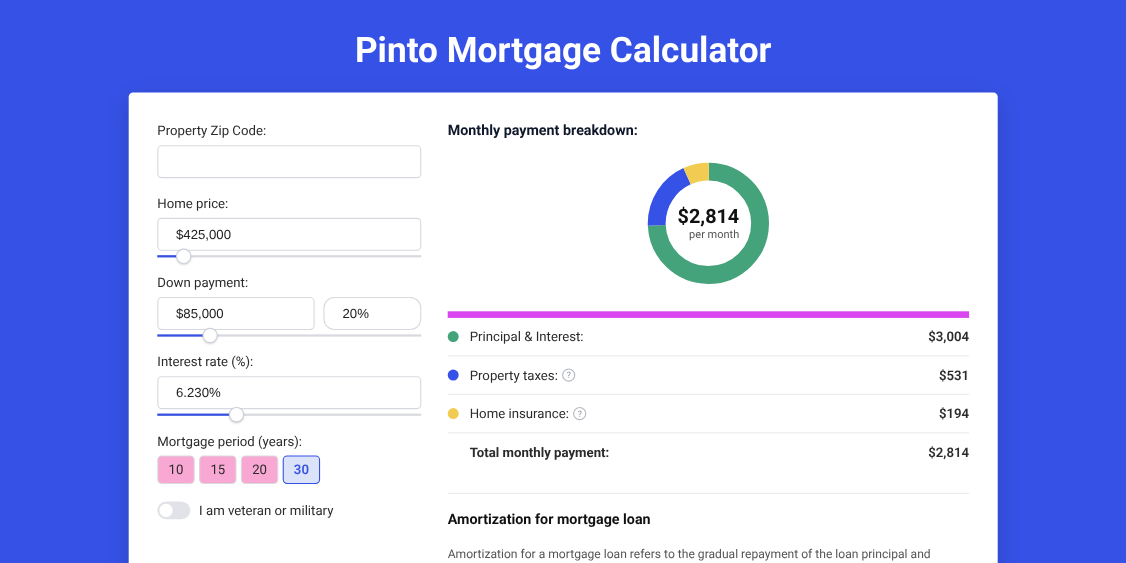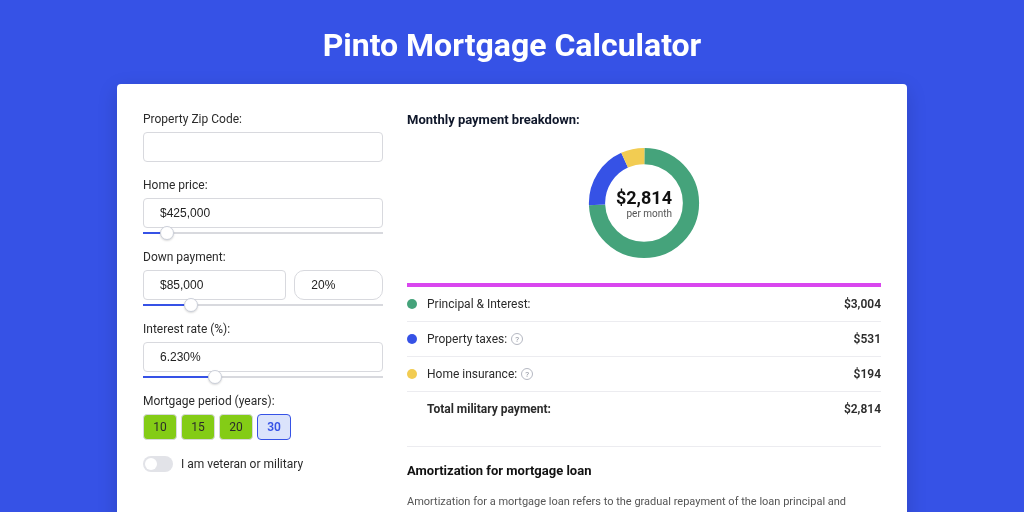--- a/index.html
+++ b/index.html
@@ -70,21 +70,21 @@
     border: 1px solid #ccd0da;
     border-radius: 50%;
     box-shadow: 0 1px 2px rgba(0,0,0,0.15);
   }
   .period-row { display: flex; gap: 4px; }
   .period-btn {
     width: 34px; height: 26px;
     border: 1px solid #d8d9de;
     border-radius: 4px;
     font-size: 12px;
-    background: #84cc16;
+    background: #f9a8d4;
     color: #2b2b2b;
     display: flex;
     align-items: center;
     justify-content: center;
     cursor: pointer;
   }
   .period-btn.active {
     background: #dbe3fb;
     border-color: #3652e6;
     color: #3652e6;
@@ -129,21 +129,21 @@
   .donut svg { width: 124px; height: 124px; }
   .donut-center {
     position: absolute;
     left: 50%; top: 50%;
     transform: translate(-50%, -50%);
     text-align: center;
   }
   .donut-amount { font-size: 18px; font-weight: 700; color: #111; }
   .donut-sub { font-size: 10px; color: #555; text-align: right; }
 
-  .legend { border-top: 4px solid #d946ef; }
+  .legend { border-top: 6px solid #d946ef; }
   .legend-row {
     display: flex;
     align-items: center;
     border-bottom: 1px solid #ececf0;
     padding: 10px 0;
     font-size: 12px;
     color: #2b2b2b;
   }
   .legend-row.total { font-weight: 700; border-bottom: none; }
   .legend-dot {
@@ -281,21 +281,21 @@
         <div class="legend-row">
           <span class="legend-dot" style="background: rgb(242, 204, 82);"></span>
           <span class="legend-label">
             <span>Home insurance:</span>
             <span class="info-icon">?</span>
           </span>
           <span class="legend-val">$194</span>
         </div>
         <div class="legend-row total">
           <span class="legend-dot" style="visibility: hidden;"></span>
-          <span class="legend-label">Total military payment:</span>
+          <span class="legend-label">Total monthly payment:</span>
           <span class="legend-val">$2,814</span>
         </div>
       </div>
 
     <div class="amort">
       <div class="amort-title">Amortization for mortgage loan</div>
       <div class="amort-body">Amortization for a mortgage loan refers to the gradual repayment of the loan principal and interest over a specified</div>
     </div>
   </div>
 

